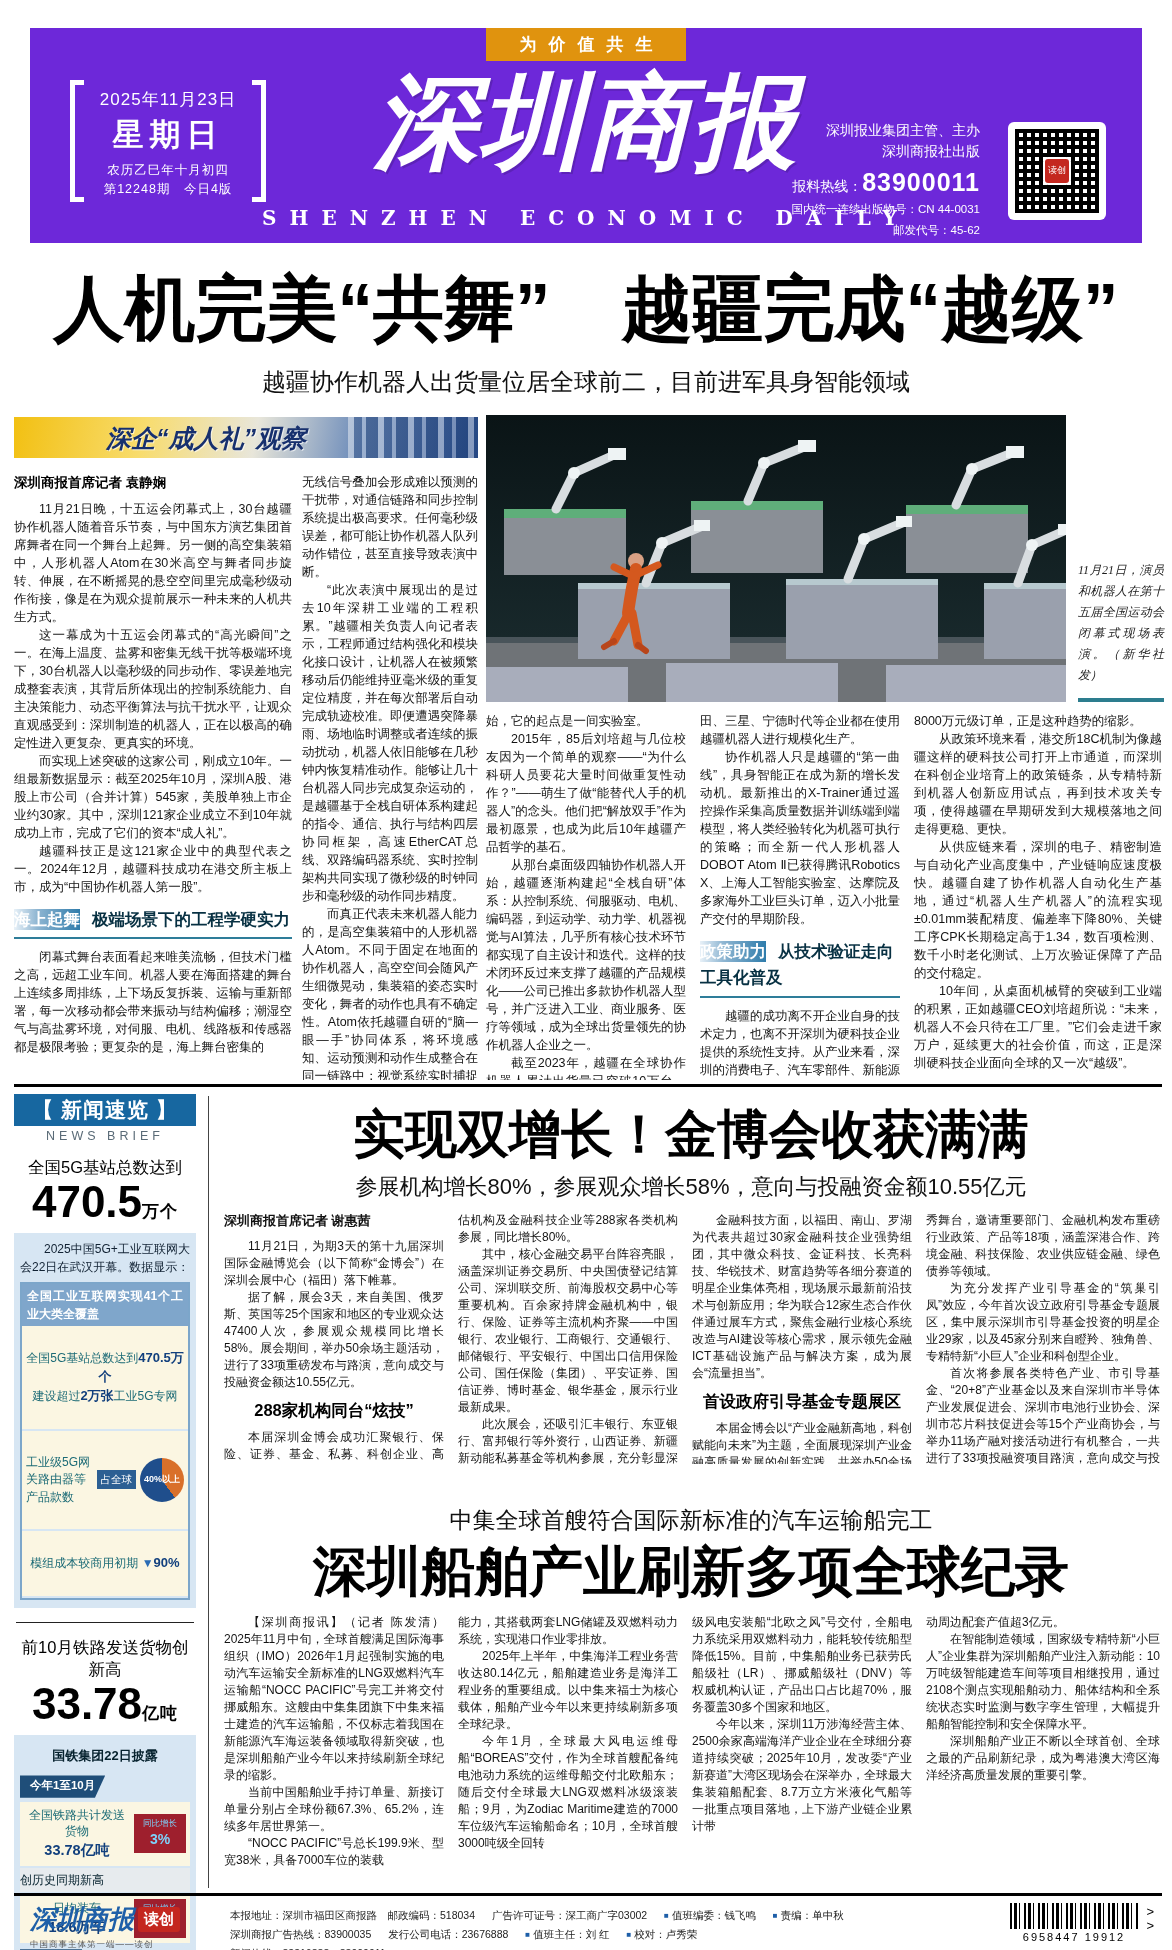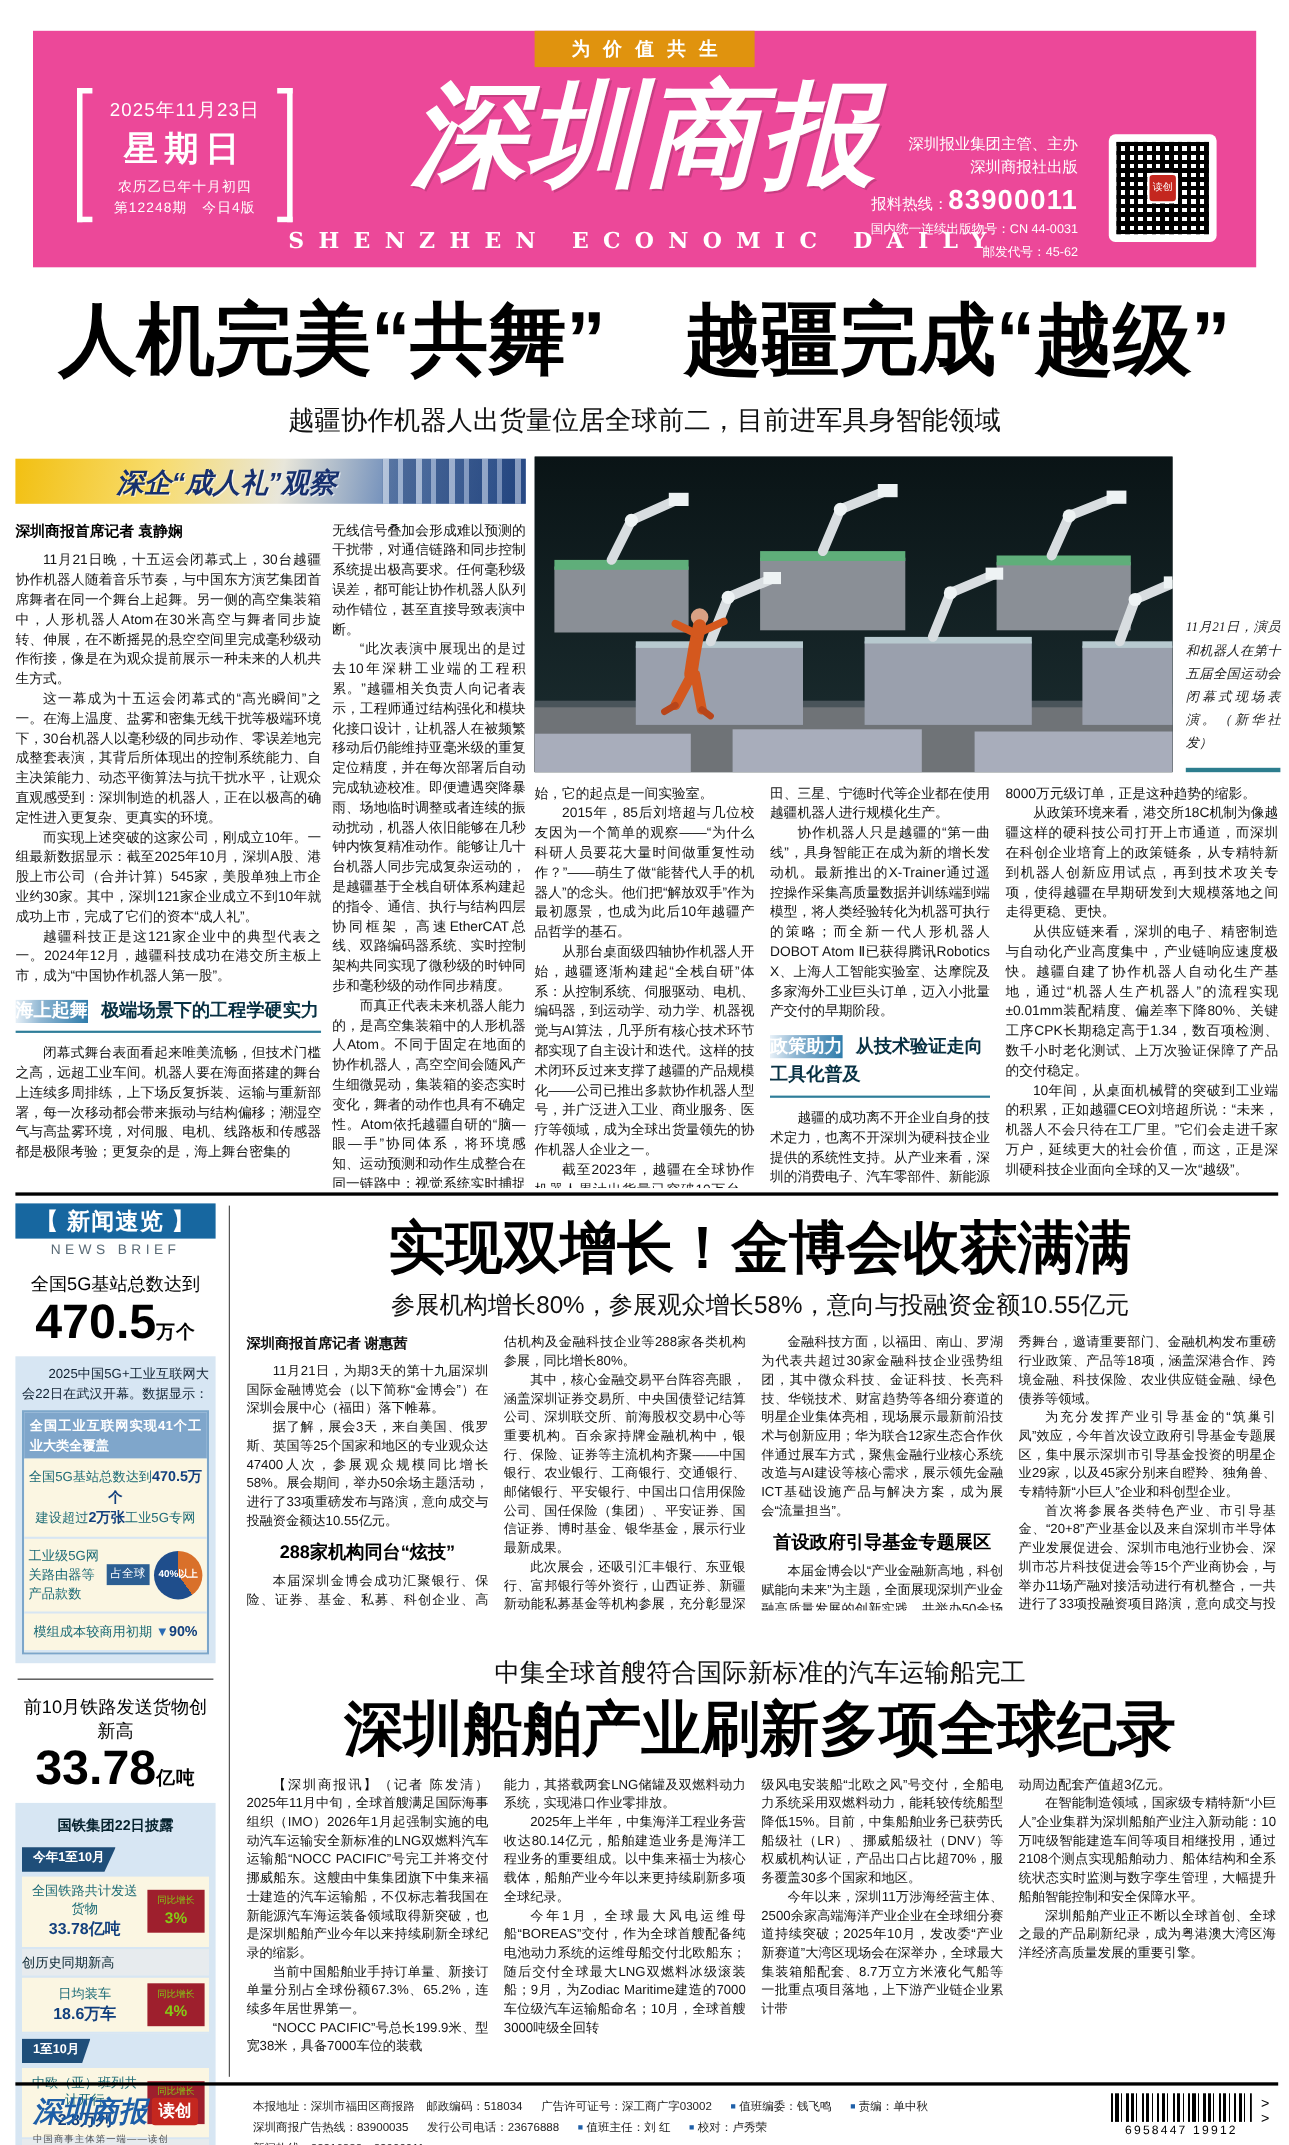--- a/index.html
+++ b/index.html
@@ -1,21 +1,21 @@
 <!DOCTYPE html>
 <html><head>
 <meta charset="utf-8">
 <style>
   * { margin:0; padding:0; box-sizing:border-box; }
   html,body { background:#e8e8e8; }
   body { font-family:"Liberation Sans", sans-serif; }
   #page { position:relative; width:1172px; height:1950px; background:#fff; margin:0 auto; overflow:hidden; color:#111; }
 
   
-  #masthead { position:absolute; left:30px; top:28px; width:1112px; height:215px; background:#ec4899; }
+  #masthead { position:absolute; left:30px; top:28px; width:1112px; height:215px; background:#6d28d9; }
   #slogan-tab { position:absolute; left:50%; top:0; transform:translateX(-50%); width:200px; height:33px;
     background:#e0930e; color:#fff; font-size:17px; font-weight:bold; letter-spacing:12px;
     display:flex; align-items:center; justify-content:center; padding-left:12px; }
   #datebox { position:absolute; left:40px; top:52px; width:196px; height:122px; color:#fff; text-align:center; padding:8px 20px; }
   #datebox .br { position:absolute; top:0; bottom:0; width:14px; }
   #datebox .br-l { left:0; border-left:5px solid #fff; border-top:5px solid #fff; border-bottom:5px solid #fff; }
   #datebox .br-r { right:0; border-right:5px solid #fff; border-top:5px solid #fff; border-bottom:5px solid #fff; }
   .date-l1 { font-size:17px; letter-spacing:1px; }
   .date-l2 { font-size:31px; font-weight:bold; letter-spacing:6px; margin:3px 0 5px; }
   .date-l3, .date-l4 { font-size:12.5px; letter-spacing:1px; line-height:1.55; }
@@ -71,37 +71,37 @@
   #brief-header { position:relative; height:32px; background:#1767a0; color:#fff;
     display:flex; align-items:center; justify-content:center; font-size:21px; font-weight:bold; letter-spacing:1px; }
   #brief-en { text-align:center; font-size:12.5px; letter-spacing:4px; color:#5a6b77; margin-top:3px; }
   .stat-label { text-align:center; font-size:16.5px; color:#000; margin-top:14px; }
   .stat-num { text-align:center; font-weight:900; font-size:44px; letter-spacing:0; color:#000; line-height:1.05; }
   .stat-num .unit { font-size:17px; font-weight:900; letter-spacing:1px; }
   .bluebox { background:#d7e6f3; margin-top:8px; padding:7px 6px 8px; font-size:12px; line-height:1.5; color:#123; }
   .bluebox .note { text-indent:2em; text-align:justify; margin-bottom:6px; }
   .inner-box { border:2px solid #7ca6ca; background:#eef4fa; }
   .inner-head { background:#7fa6cb; color:#fff; font-size:12px; font-weight:bold; padding:3px 5px; text-align:justify; }
-  .irow { background:#fbf6e2; border-bottom:2px solid #d7e6f3; padding:7px 4px; text-align:center; color:#1c6b76; font-size:12px; line-height:1.45; }
+  .irow { background:#fbf6e2; border-bottom:2px solid #d7e6f3; padding:23px 4px; text-align:center; color:#1c6b76; font-size:12px; line-height:1.45; }
   .irow b { color:#113f7d; font-size:13px; }
   .pie-row { display:flex; align-items:center; gap:4px; text-align:left; }
   .pie-row .lbl { flex:1; }
   .tagchip { background:#2c5f93; color:#fff; font-size:10.5px; padding:2px 4px; white-space:nowrap; }
   .pie { width:44px; height:44px; border-radius:50%; flex:none;
     background:conic-gradient(#d9702a 0 40%, #1f4e8c 40% 100%);
     display:flex; align-items:center; justify-content:center; color:#fff; font-size:9px; font-weight:bold; }
   .down-arrow { color:#2b6cb5; font-weight:bold; }
   .brief-sep { height:1px; background:#222; margin:14px 2px 2px; }
   .rail-head { text-align:center; font-size:13px; font-weight:bold; color:#06222e; padding:4px 0 6px; }
   .tab { display:inline-block; background:#1f4e79; color:#fff; font-size:11.5px; font-weight:bold;
     padding:2px 10px 3px; margin:4px 0 4px; clip-path:polygon(0 0,100% 0,88% 100%,0 100%); }
   .rrow { background:#fbf6e2; border-bottom:2px solid #d7e6f3; padding:5px 4px; display:flex; align-items:center; gap:4px; }
   .rrow .rl { flex:1; text-align:center; color:#1c6b76; font-size:12px; line-height:1.4; }
   .rrow .rl b { display:block; color:#113f7d; font-size:14.5px; }
-  .rbadge { flex:none; width:52px; background:#9e1f2d; color:#84cc16; text-align:center; padding:3px 2px; }
+  .rbadge { flex:none; width:52px; background:#9e1f2d; color:#7dd3fc; text-align:center; padding:3px 2px; }
   .rbadge .t { font-size:8.5px; display:block; }
   .rbadge .v { font-size:14px; font-weight:bold; display:block; }
   .band { background:#e7ebee; color:#06222e; font-size:12px; padding:3px 0; border-bottom:2px solid #d7e6f3; }
 
   
   #expo-headline { position:absolute; left:222px; top:1100px; width:938px; text-align:center;
     font-size:52px; font-weight:900; white-space:nowrap; color:#000; }
   #expo-subhead { position:absolute; left:222px; top:1172px; width:938px; text-align:center; font-size:22px; color:#111; }
   .art-col { position:absolute; overflow:hidden; }
   .art-col .bp { font-size:12px; line-height:1.42; }

